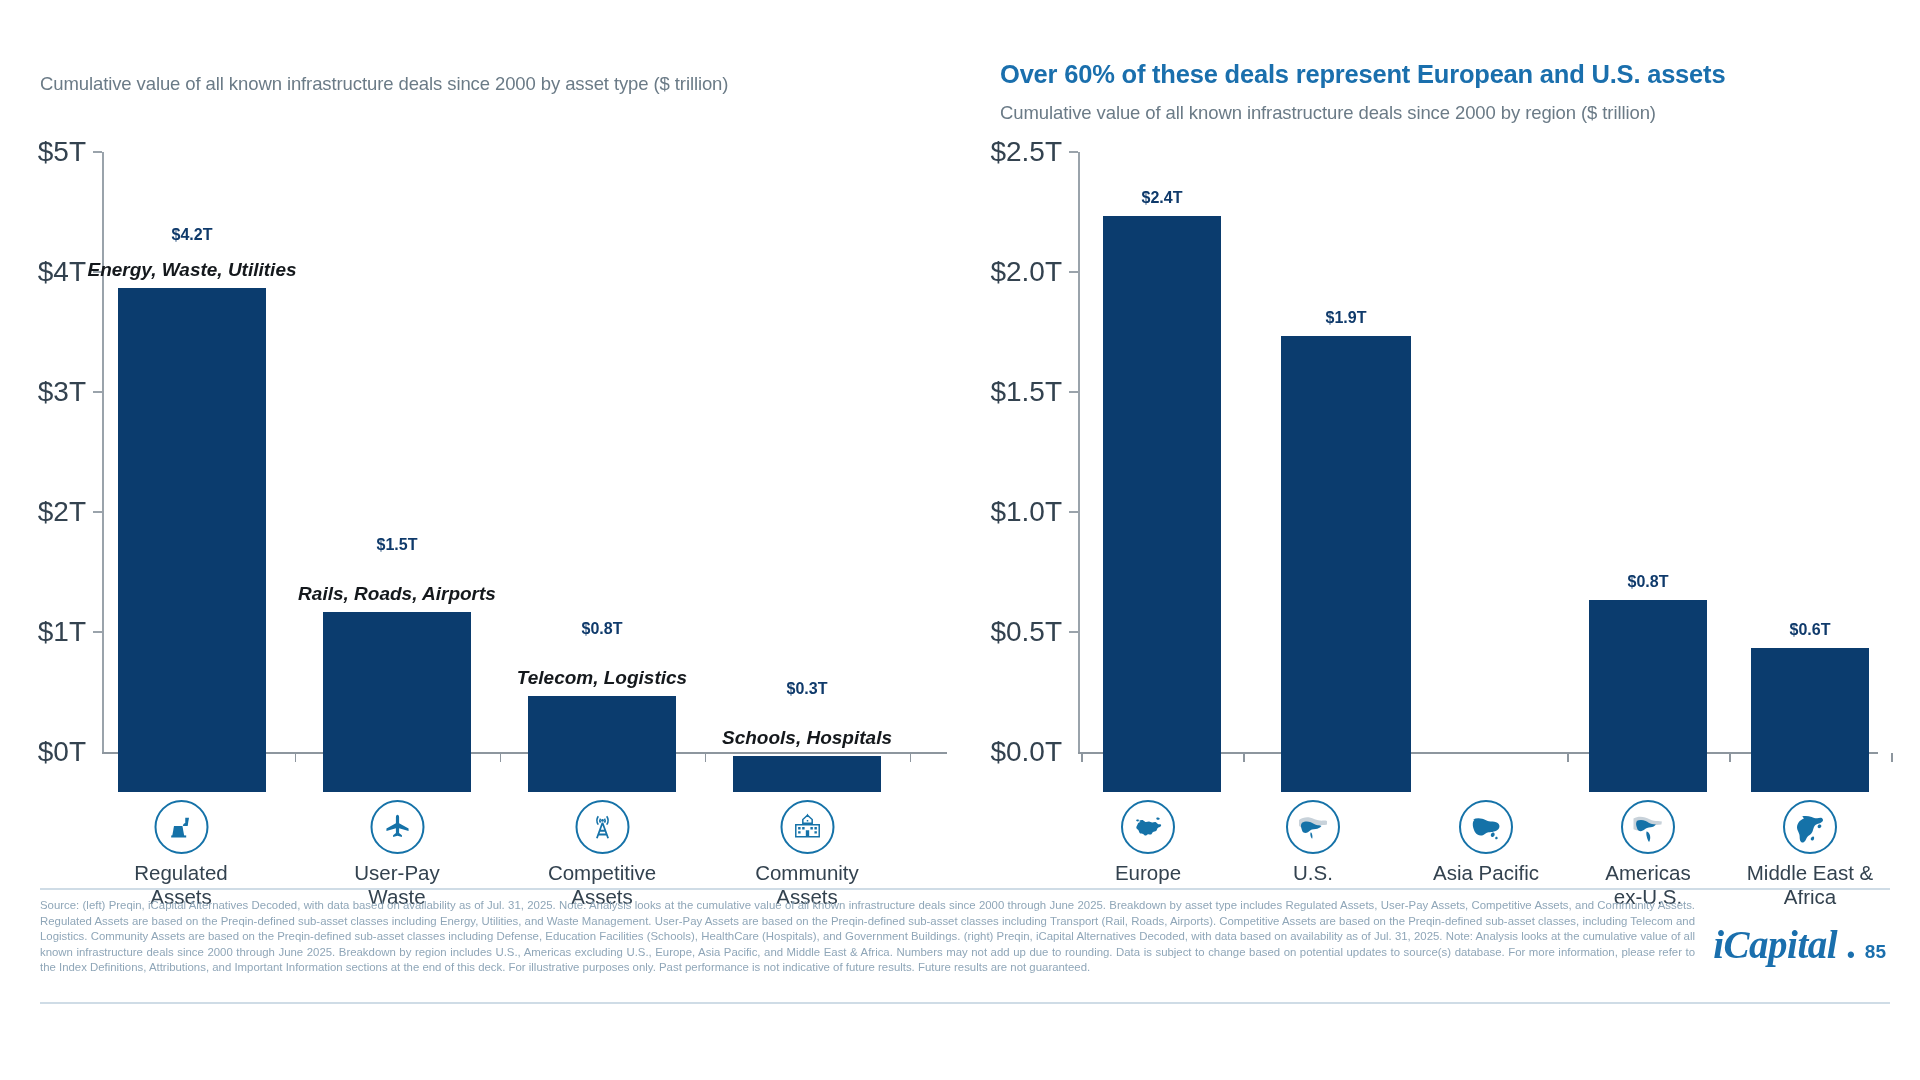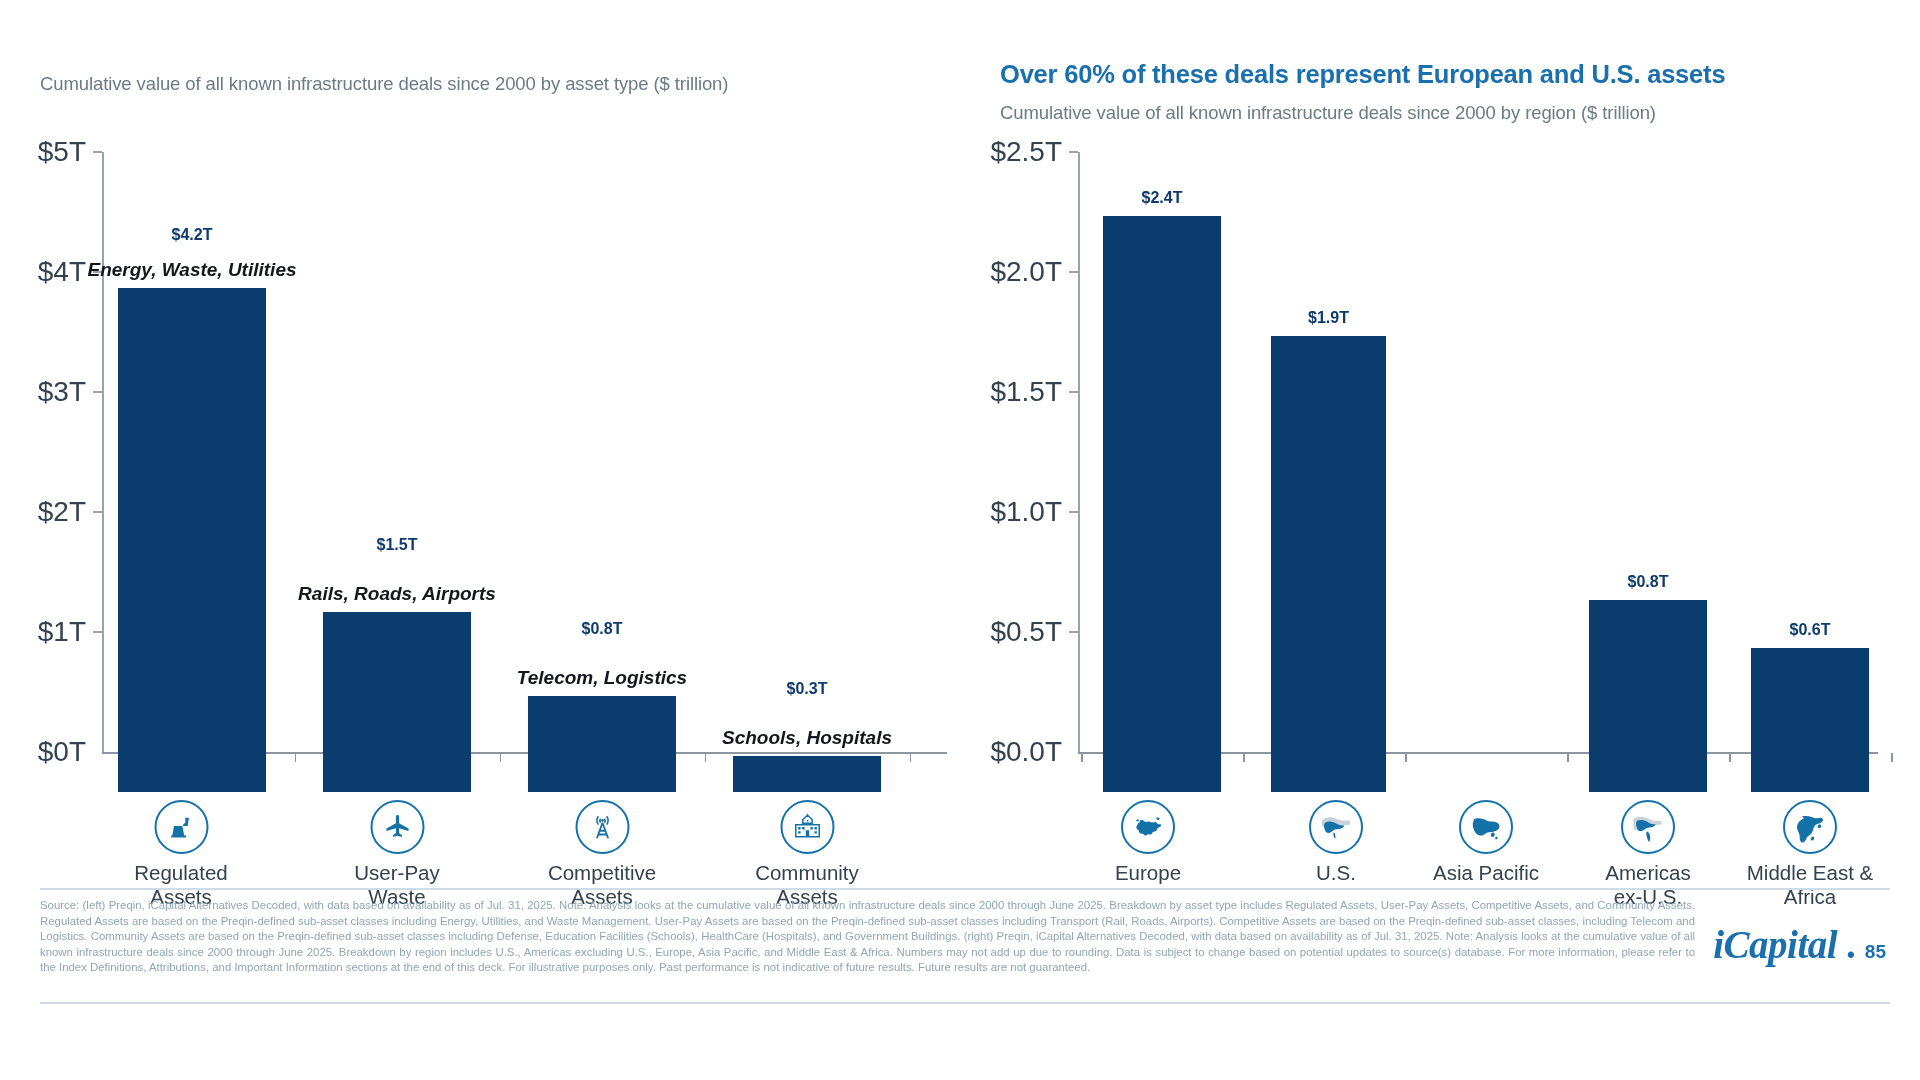--- a/index.html
+++ b/index.html
@@ -311,21 +311,21 @@
           <div class="xtick" style="left: 405px; top: 601px;"></div>
           <div class="xtick" style="left: 567px; top: 601px;"></div>
           <div class="xtick" style="left: 729px; top: 601px;"></div>
           <div class="xtick" style="left: 891px; top: 601px;"></div>
         </div>
       <div class="bars-layer" id="right-bars">
           <div class="bar-group" style="left: 103px; width: 118px; height: 600px;">
             <div class="bar" style="height: 576px; background: rgb(11, 60, 110);"></div>
             <div class="bar-value" style="bottom: 585px; color: rgb(15, 58, 107);">$2.4T</div>
           </div>
-          <div class="bar-group" style="left: 271px; width: 115px; height: 600px;">
+          <div class="bar-group" style="left: 281px; width: 130px; height: 600px;">
             <div class="bar" style="height: 456px; background: rgb(11, 60, 110);"></div>
             <div class="bar-value" style="bottom: 465px; color: rgb(15, 58, 107);">$1.9T</div>
           </div>
           <div class="bar-group" style="left: 589px; width: 118px; height: 600px;">
             <div class="bar" style="height: 192px; background: rgb(11, 60, 110);"></div>
             <div class="bar-value" style="bottom: 201px; color: rgb(15, 58, 107);">$0.8T</div>
           </div>
           <div class="bar-group" style="left: 751px; width: 118px; height: 600px;">
             <div class="bar" style="height: 144px; background: rgb(11, 60, 110);"></div>
             <div class="bar-value" style="bottom: 153px; color: rgb(15, 58, 107);">$0.6T</div>
@@ -338,21 +338,21 @@
           <div class="cat-icon" style="border-color: rgb(21, 114, 168);">
             <svg width="34" height="34" viewBox="0 0 34 34">
               <g fill="#1572a8">
                 <path d="M8 11c1.3-.8 3-1.2 4.4-.6.9.4 1.3 1.4 2.2 1.6 1.2.2 2.3-.7 3.5-.6 1.1.1 1.9 1 3 1 1.3.1 2.6-.7 3.8-.2 1 .4 1.4 1.7 2.4 2 .8.3 1.8-.1 2.5.4.5.4.4 1.2 0 1.7-.8 1-2.3 1-3.2 1.9-.7.7-.6 1.9-1.3 2.6-.9.9-2.5.6-3.5 1.4-.8.6-.8 1.9-1.7 2.3-1 .4-2-.5-3-.3-1 .2-1.6 1.4-2.6 1.4-1 0-1.5-1.2-2.4-1.6-1-.5-2.3-.1-3.2-.8-.8-.6-.8-1.8-1.3-2.6-.6-1-1.9-1.4-2.2-2.5-.3-1 .4-2 .9-3 .4-.8.5-1.8 1.3-2.3.6-.4 1.3-.5 1.9-.8z"></path>
                 <path d="M5.5 9.8c.7-.3 1.6-.5 2.2 0 .4.4.2 1.1-.2 1.4-.6.4-1.5.3-2 -.2-.4-.3-.4-1 0-1.2zM26 7.6c.9-.3 2.1-.2 2.6.6.3.6-.2 1.3-.8 1.5-.9.3-2 0-2.4-.8-.2-.5.1-1.1.6-1.3z"></path>
               </g>
             </svg>
           </div>
           <div class="cat-label">Europe</div>
         </div>
-        <div class="cat" style="left: 336px; width: 156px;">
+        <div class="cat" style="left: 313px; width: 156px;">
           <div class="cat-icon" style="border-color: rgb(21, 114, 168);">
             <svg width="34" height="34" viewBox="0 0 34 34">
               <path fill="#c8d2da" d="M3 10c3-2.4 7-3.2 10.7-2.6 3.5.6 6.6 2.8 10.1 3.2 2.4.3 4.9-.4 7.2.4v3.4c-2.6.9-5.4.4-8 1.1-2.7.7-5 2.5-7.7 3.2-3 .8-6.2.2-9.1-.9-1.3-.5-2.6-1.1-3.2-2.4V10z"></path>
               <path fill="#1572a8" d="M6 12.8c2.6-1.6 6-1.6 8.8-.5 2 .8 3.7 2.3 5.8 2.8 1.6.4 3.3.2 4.8.8-1.2 1.9-3.5 2.6-5.7 3-1.3.2-2.6.2-3.8.7-1.5.6-2.6 1.9-4 2.7-1.3.8-3 1.1-4.3.3-1.2-.7-1.6-2.3-2-3.7-.4-1.4-.9-2.9-.5-4.3.2-.7.6-1.3 1.1-1.8z"></path>
               <path fill="#1572a8" d="M14.8 22.2c1 .6 1.3 1.9 1.5 3 .2 1.2.3 2.5-.2 3.6-.9-.9-1.3-2.1-1.6-3.3-.2-1.1-.3-2.3.3-3.3z"></path>
             </svg>
           </div>
           <div class="cat-label">U.S.</div>
         </div>
         <div class="cat" style="left: 486px; width: 156px;">

